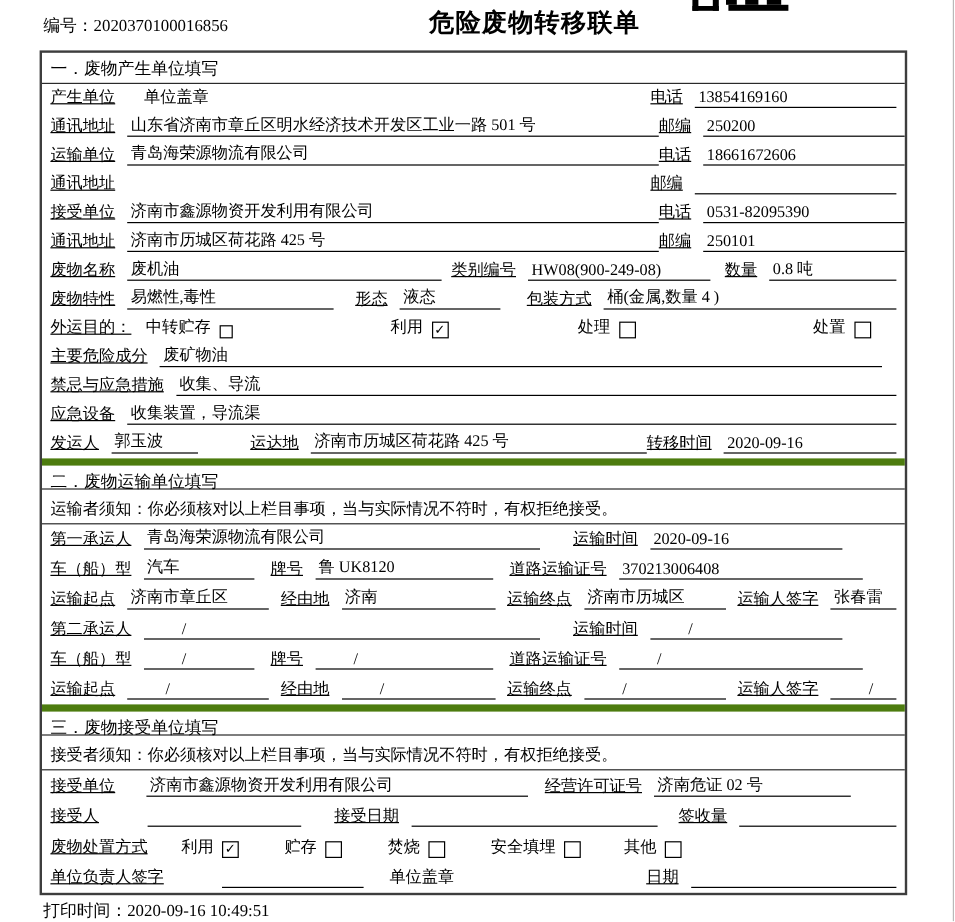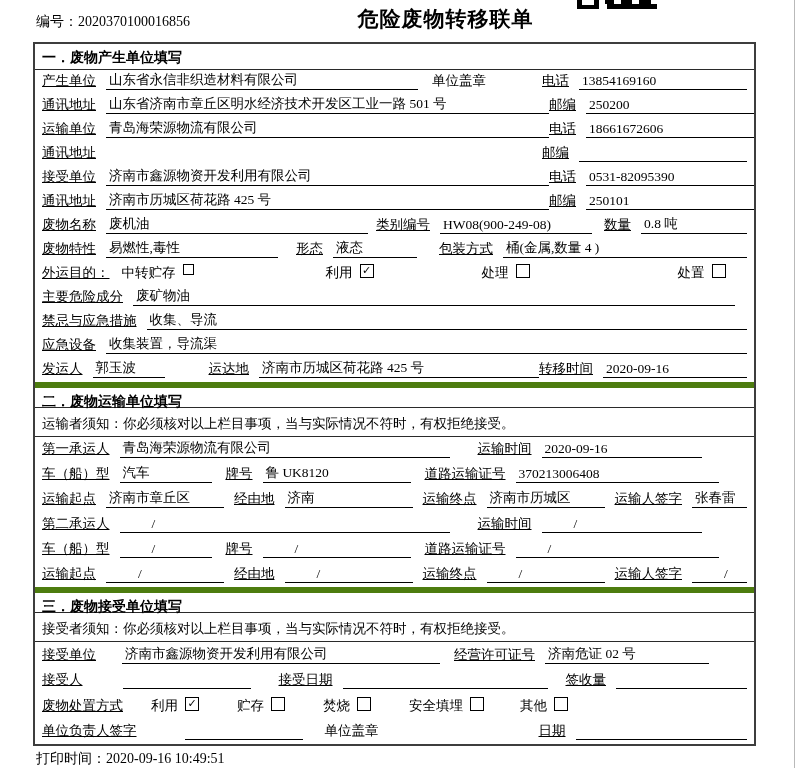--- a/index.html
+++ b/index.html
@@ -20,39 +20,39 @@
     border-left:5px solid #000; border-right:5px solid #000; border-bottom:4px solid #000; box-sizing:border-box; }
   .qr .q2 { left:28px; top:0; width:9px; height:4px; }
   .qr .q3 { left:30px; top:4px; width:50px; height:5px; }
   .qr .q4 { left:44px; top:0; width:11px; height:4px; }
   .qr .q5 { left:62px; top:0; width:12px; height:4px; }
 
   
   .form { position:absolute; left:33px; top:42px; width:723px; box-sizing:border-box;
     border:2px solid #3d3d3d; background:#fff; }
   .sec-h { height:26px; box-sizing:border-box; padding:5px 7px 0 7px;
-    font-weight:bold; font-size:14px; border-bottom:1px solid #2a2a2a; }
+    font-weight:normal; font-size:14px; border-bottom:1px solid #2a2a2a; }
   .sec-h.mid { border-top:6px solid #4d7c0f; }
   .notice { height:29px; box-sizing:border-box; padding:7px 7px 0 7px;
     border-bottom:1px solid #2a2a2a; white-space:nowrap; }
 
   .row { display:flex; align-items:flex-end; box-sizing:border-box;
     padding:0 7px 4px 7px; height:24px; white-space:nowrap; overflow:hidden; }
   .sec2 .row { height:25px; }
   .sec3 .row { height:25.5px; }
 
   .lab { margin-right:10px; flex-shrink:0;text-decoration:underline; }
   .val { border-bottom:1px solid #000; padding:0 3px; box-sizing:border-box;
     flex-shrink:0; overflow:hidden; }
   .fill { flex:1 1 auto; }
   .slash { padding-left:32px; }
   .ml-auto { margin-left:auto; }
   .static { flex-shrink:0; }
 
-  .cbg { display:flex; align-items:flex-start; flex-shrink:0; }
+  .cbg { display:flex; align-items:flex-end; flex-shrink:0; }
   .cb-box { display:inline-block; width:12px; height:12px; box-sizing:content-box;
     border:1px solid #000; margin-left:7px; font-size:11px; line-height:12px;
     text-align:center; font-family:"DejaVu Sans","Liberation Sans",sans-serif; flex-shrink:0; }
 
   .footer { position:absolute; left:36px; top:750px; font-size:14px; white-space:nowrap; }
 </style>
 </head>
 <body>
 
 <div class="page">
@@ -68,21 +68,20 @@
       <div class="q4"></div>
       <div class="q5"></div>
   </div>
 
   <div class="form">
 
     <div class="sec-h">一．废物产生单位填写</div>
 
     <div class="row">
       <span class="lab">产生单位</span>
-      <span class="val" style="width:312px">山东省永信非织造材料有限公司</span>
       <span class="static" style="margin-left:14px">单位盖章</span>
       <span class="lab ml-auto">电话</span>
       <span class="val" style="width:168px">13854169160</span>
     </div>
 
     <div class="row">
       <span class="lab">通讯地址</span>
       <span class="val" style="width:443px">山东省济南市章丘区明水经济技术开发区工业一路 501 号</span>
       <span class="lab ml-auto">邮编</span>
       <span class="val" style="width:168px">250200</span>

